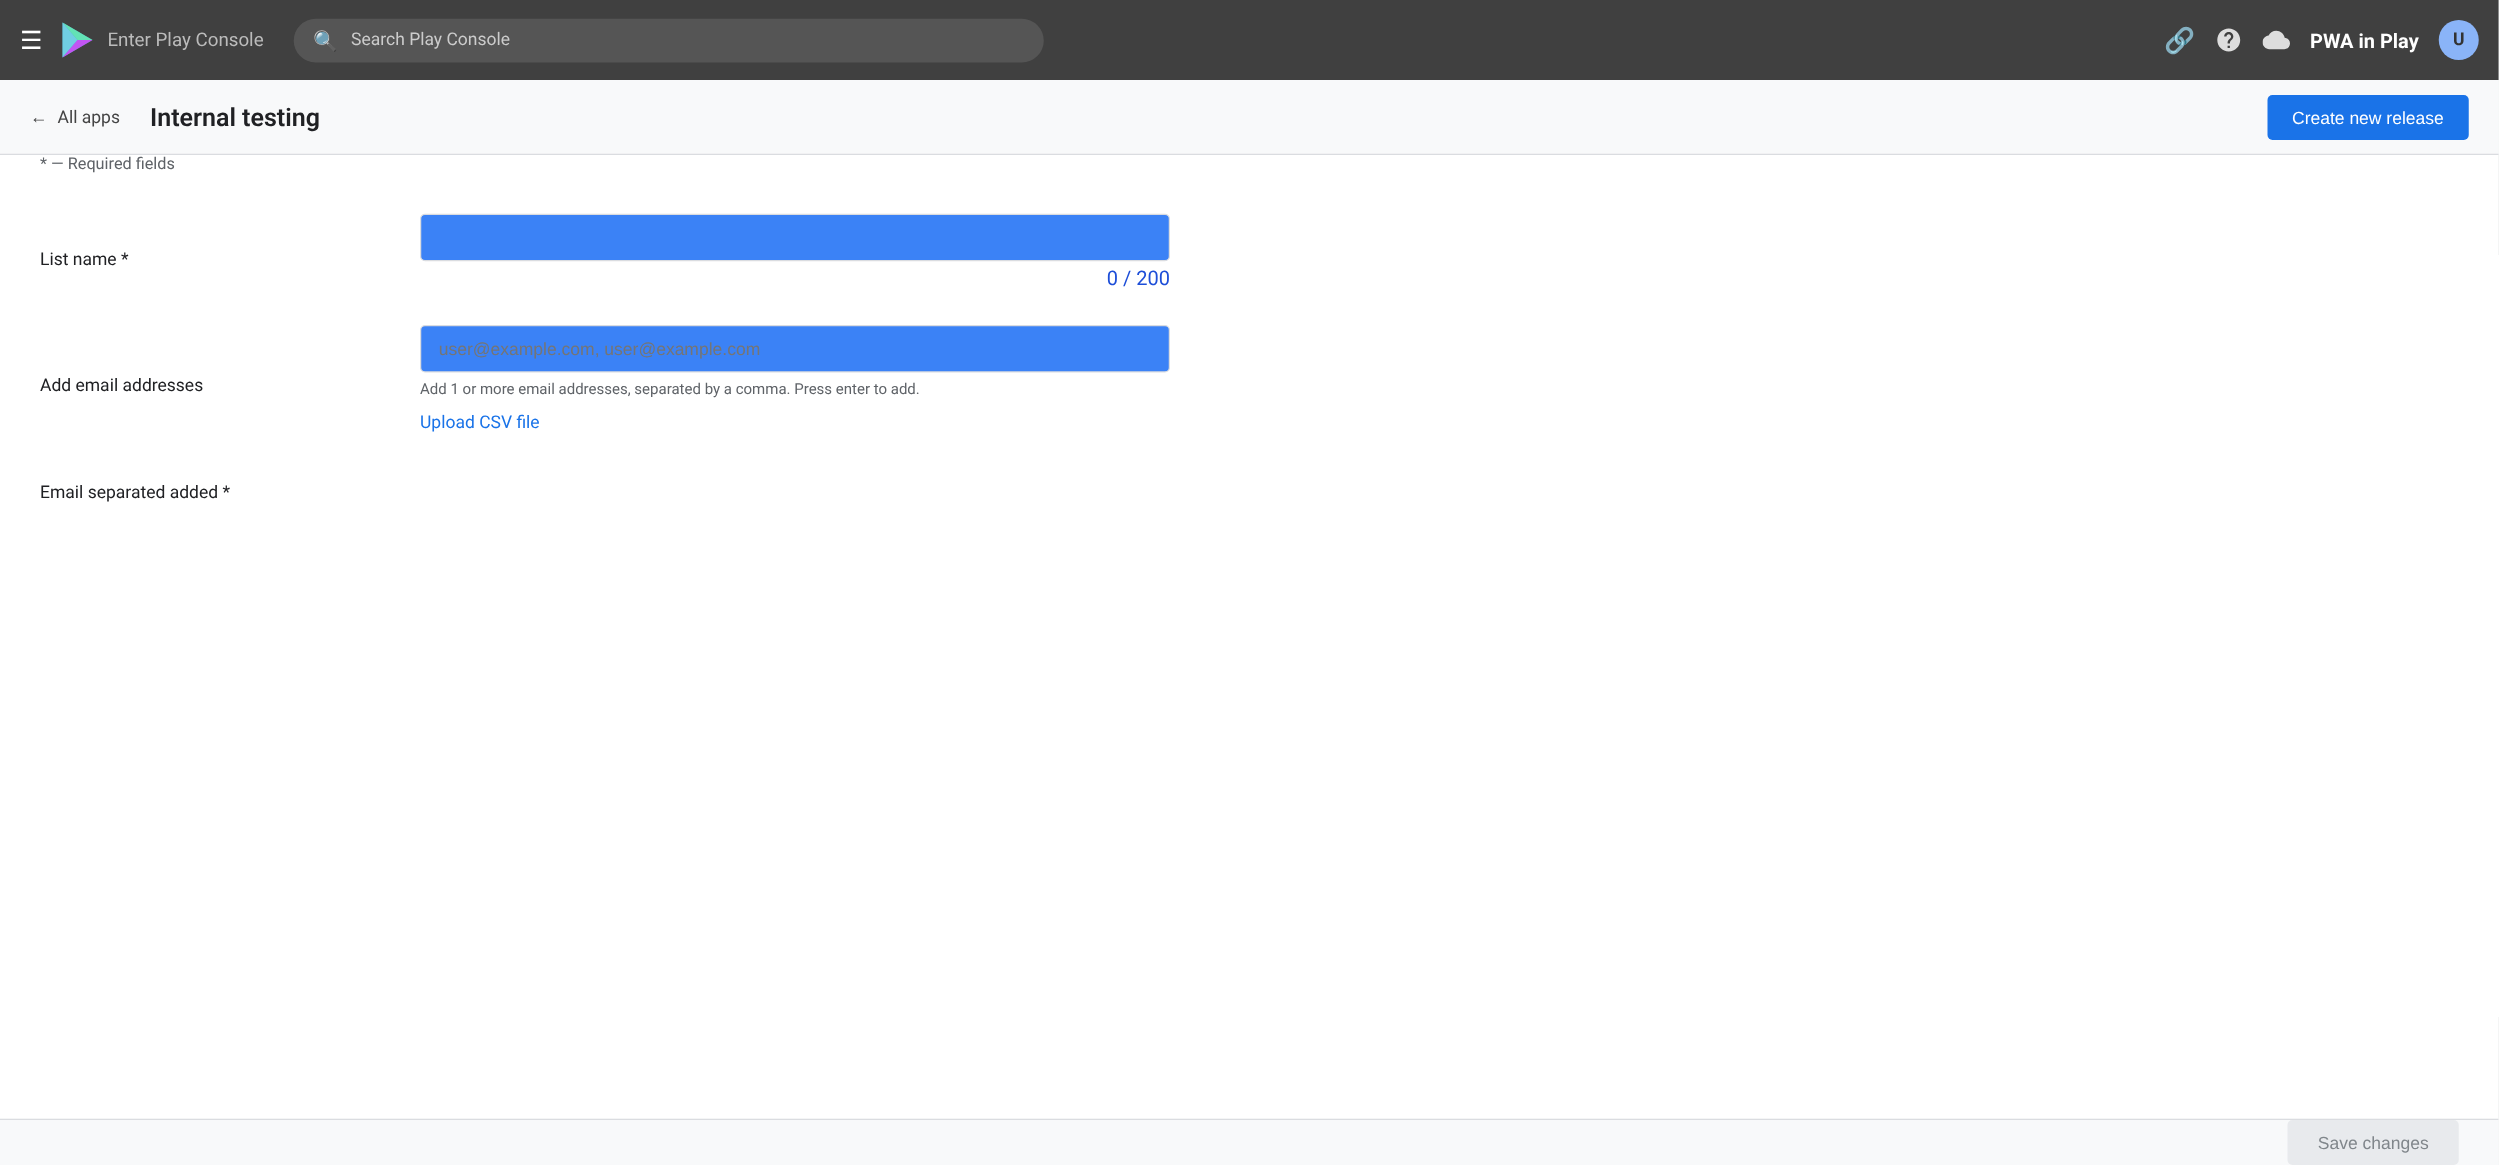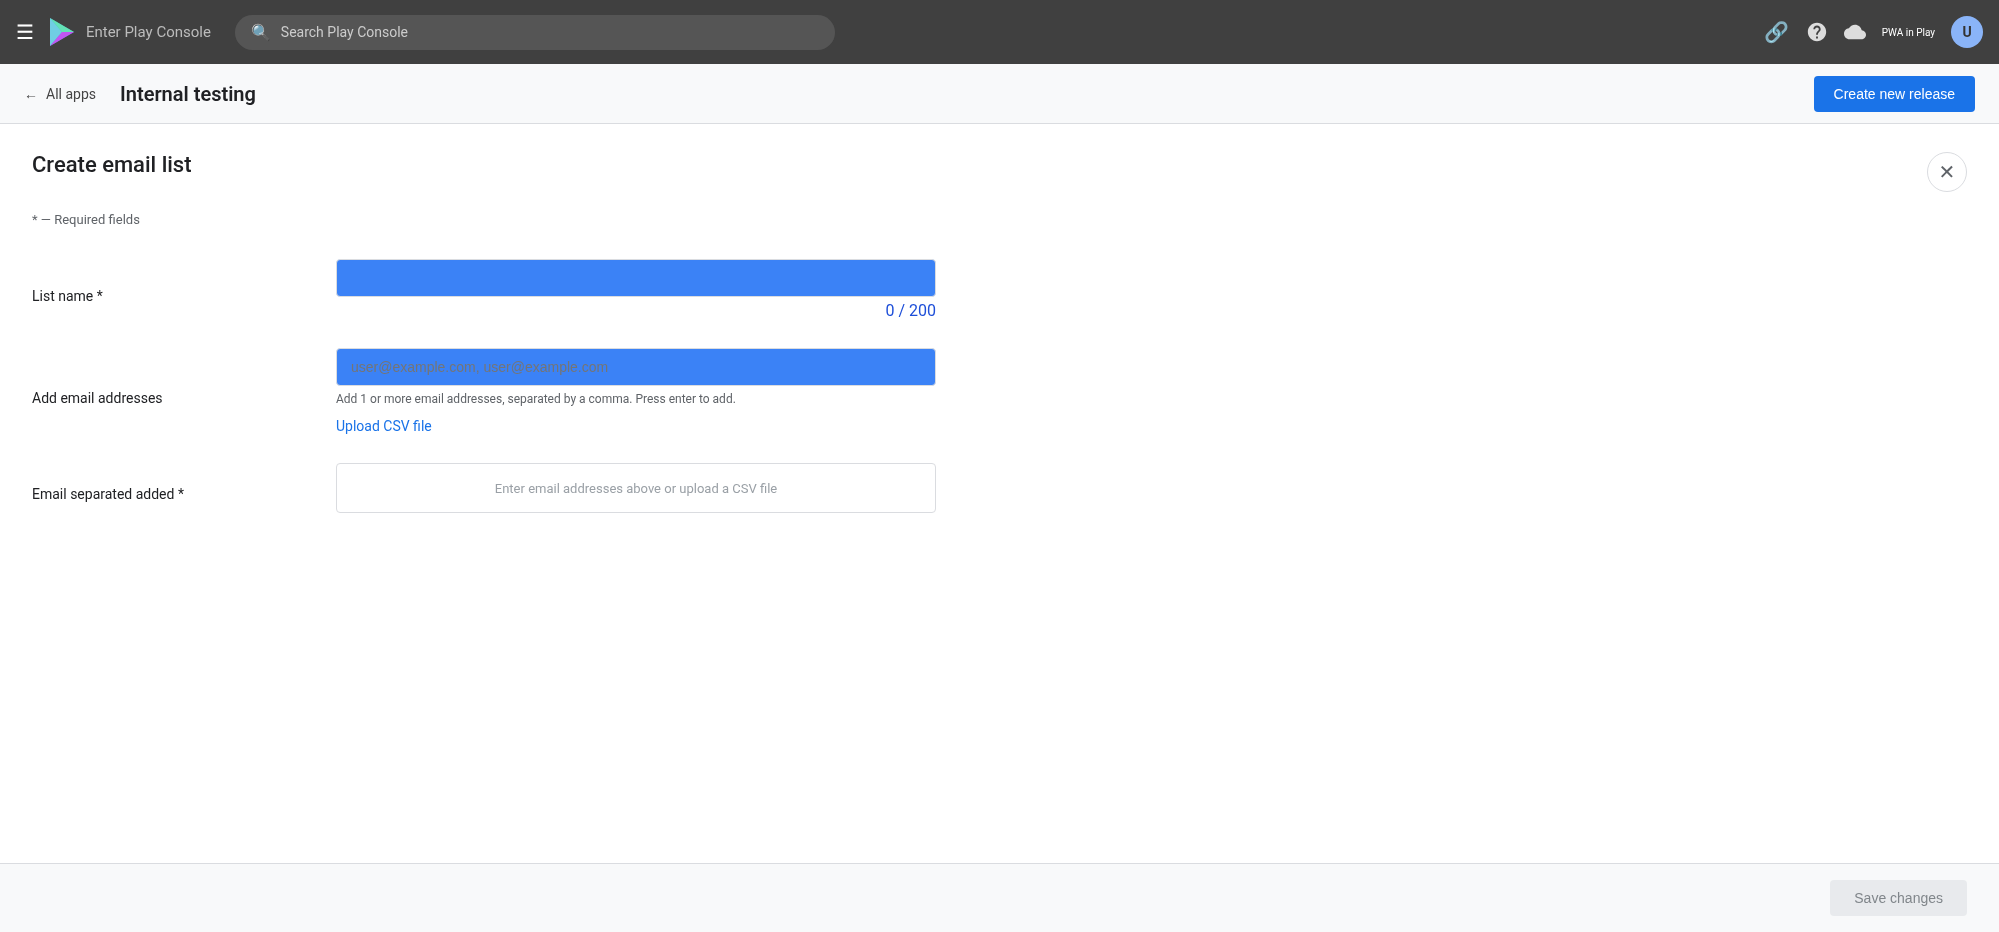--- a/index.html
+++ b/index.html
@@ -64,21 +64,22 @@
     }
     .nav-icon-btn {
       color: #ddd;
       font-size: 20px;
       cursor: pointer;
       display: flex;
       align-items: center;
     }
     .nav-app-name {
       color: #fff;
-      font-size: 10px;
+      font-size: 16px;
+      font-weight: bold;
     }
     .nav-avatar {
       width: 32px;
       height: 32px;
       border-radius: 50%;
       background: #8ab4f8;
       display: flex;
       align-items: center;
       justify-content: center;
       color: #333;
@@ -237,21 +238,21 @@
       min-height: 50px;
       display: flex;
       align-items: center;
       justify-content: center;
     }
 
     
     .modal-footer {
       background: #f8f9fa;
       border-top: 1px solid #dadce0;
-      padding: 16px 32px;
+      padding: 0 32px;
       display: flex;
       justify-content: flex-end;
       align-items: flex-end;
     }
     .save-btn {
       background: #e8eaed;
       color: #80868b;
       border: none;
       border-radius: 4px;
       padding: 10px 24px;
@@ -303,24 +304,20 @@
   <div class="sub-nav-back">
     <span>←</span>
     <span>All apps</span>
   </div>
   <h1 class="sub-nav-title">Internal testing</h1>
   <button class="sub-nav-create-btn">Create new release</button>
 </div>
 
 <div class="modal-overlay">
   <div class="modal">
-    <div class="modal-header">
-      <h2 class="modal-title">Create email list</h2>
-      <button class="modal-close-btn">✕</button>
-    </div>
 
     <div class="modal-content">
       <p class="required-note">* — Required fields</p>
 
       <div class="form-row">
         <label class="form-label">List name *</label>
         <div class="form-control-wrap">
           <input type="text" class="form-input" placeholder="" style="">
           <div class="char-count">0 / 200</div>
         </div>
@@ -330,23 +327,20 @@
         <label class="form-label">Add email addresses</label>
         <div class="form-control-wrap">
           <input type="text" class="form-input" placeholder="user@example.com, user@example.com" style="">
           <p class="helper-text">Add 1 or more email addresses, separated by a comma. Press enter to add.</p>
           <a class="upload-link" href="#">Upload CSV file</a>
         </div>
       </div>
 
       <div class="form-row">
         <label class="form-label">Email separated added *</label>
-        <div class="form-control-wrap">
-          <div class="email-added-box">Enter email addresses above or upload a CSV file</div>
-        </div>
       </div>
     </div>
 
     <div class="modal-footer">
       <button class="save-btn">Save changes</button>
     </div>
   </div>
 </div>
 
 </body></html>

